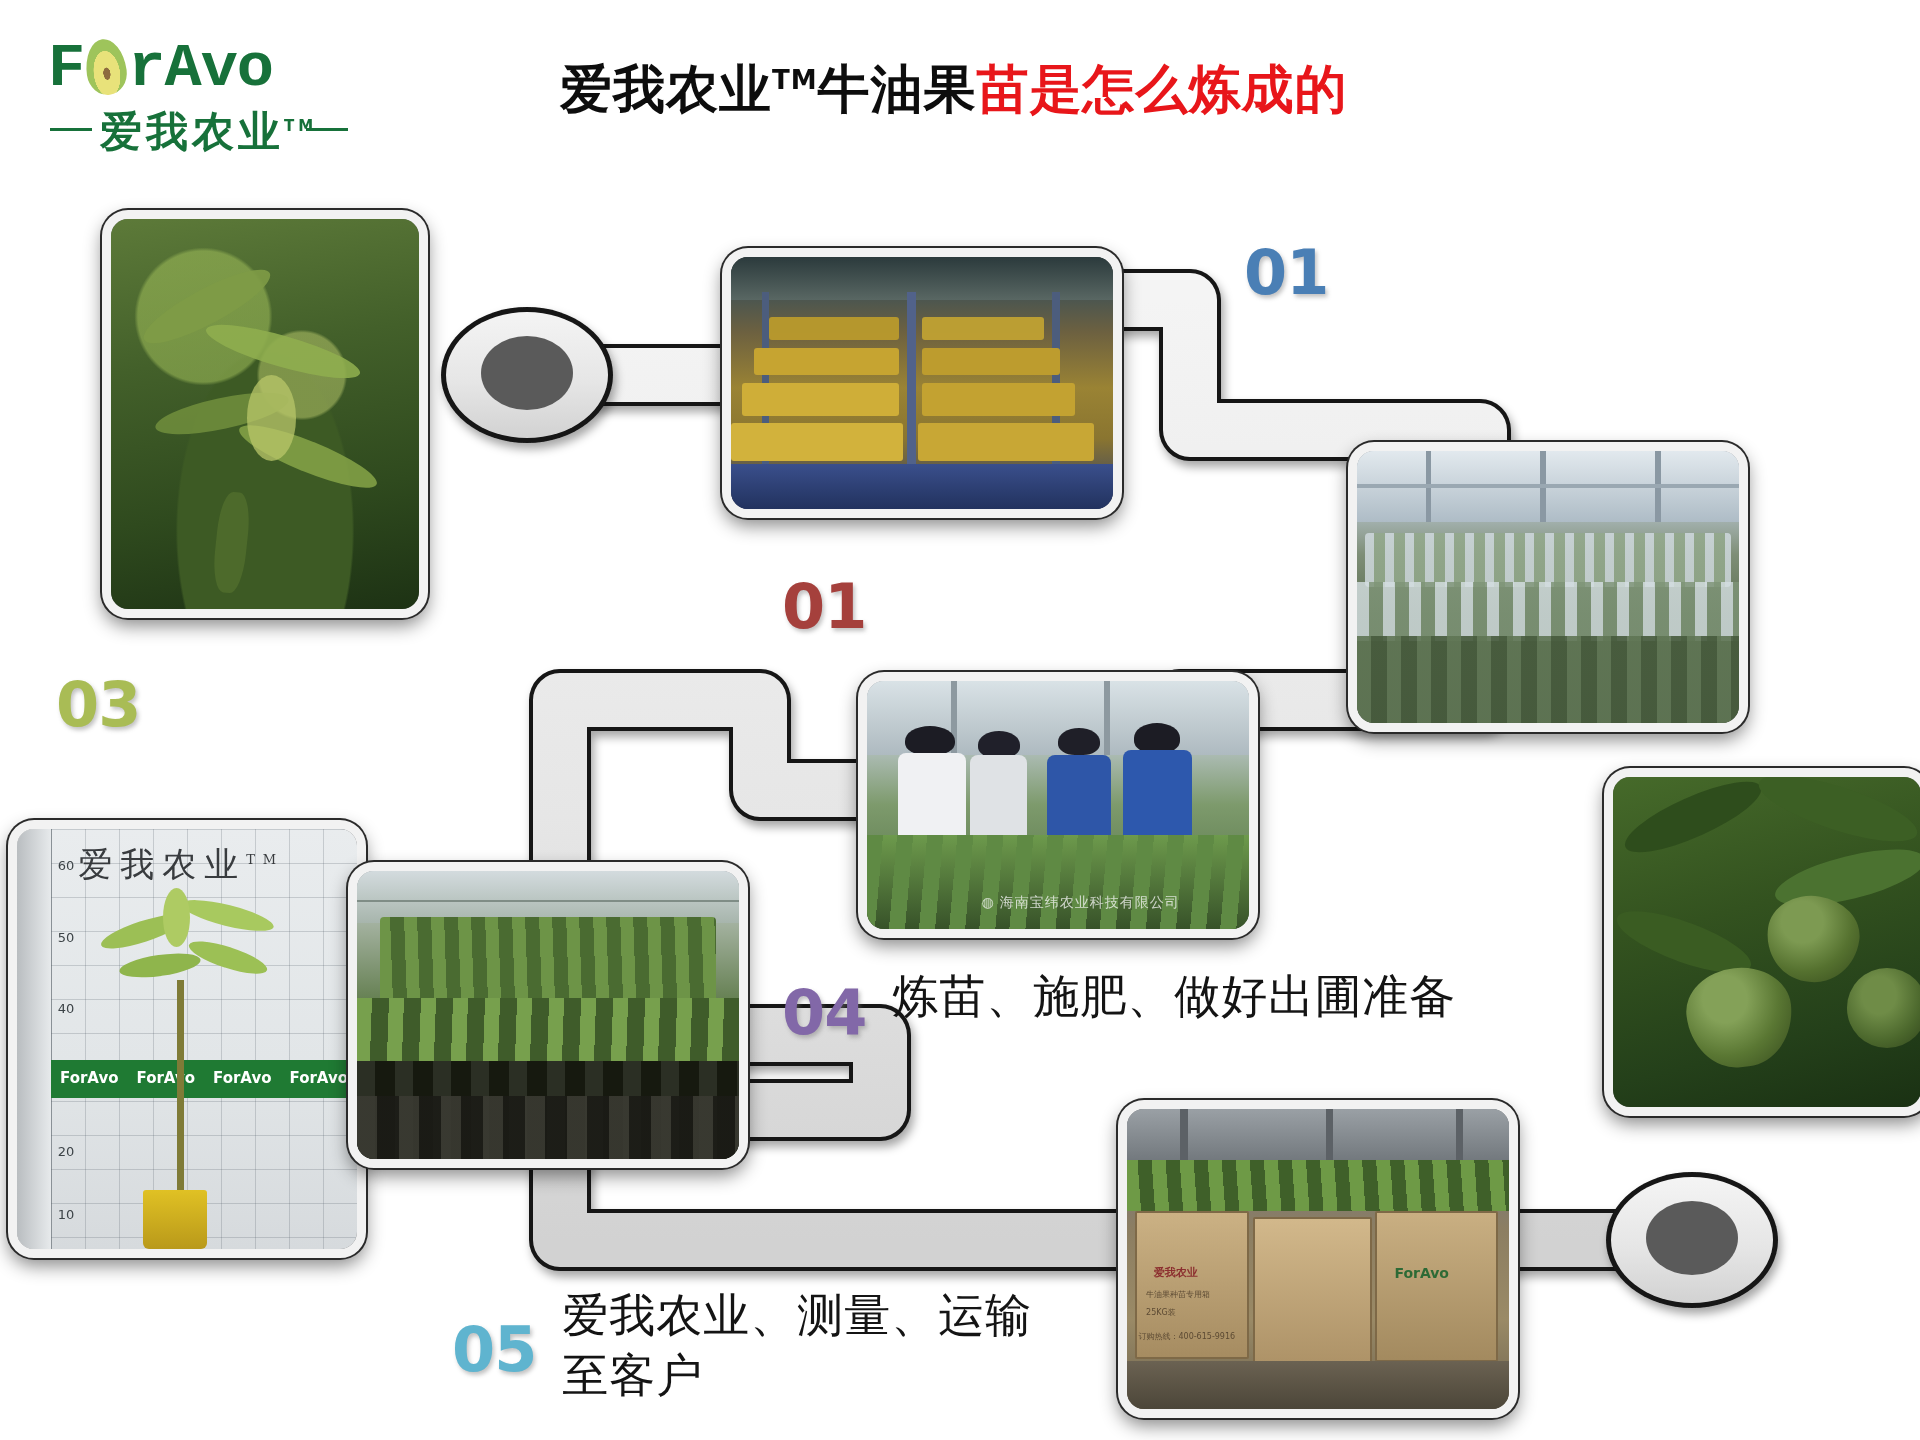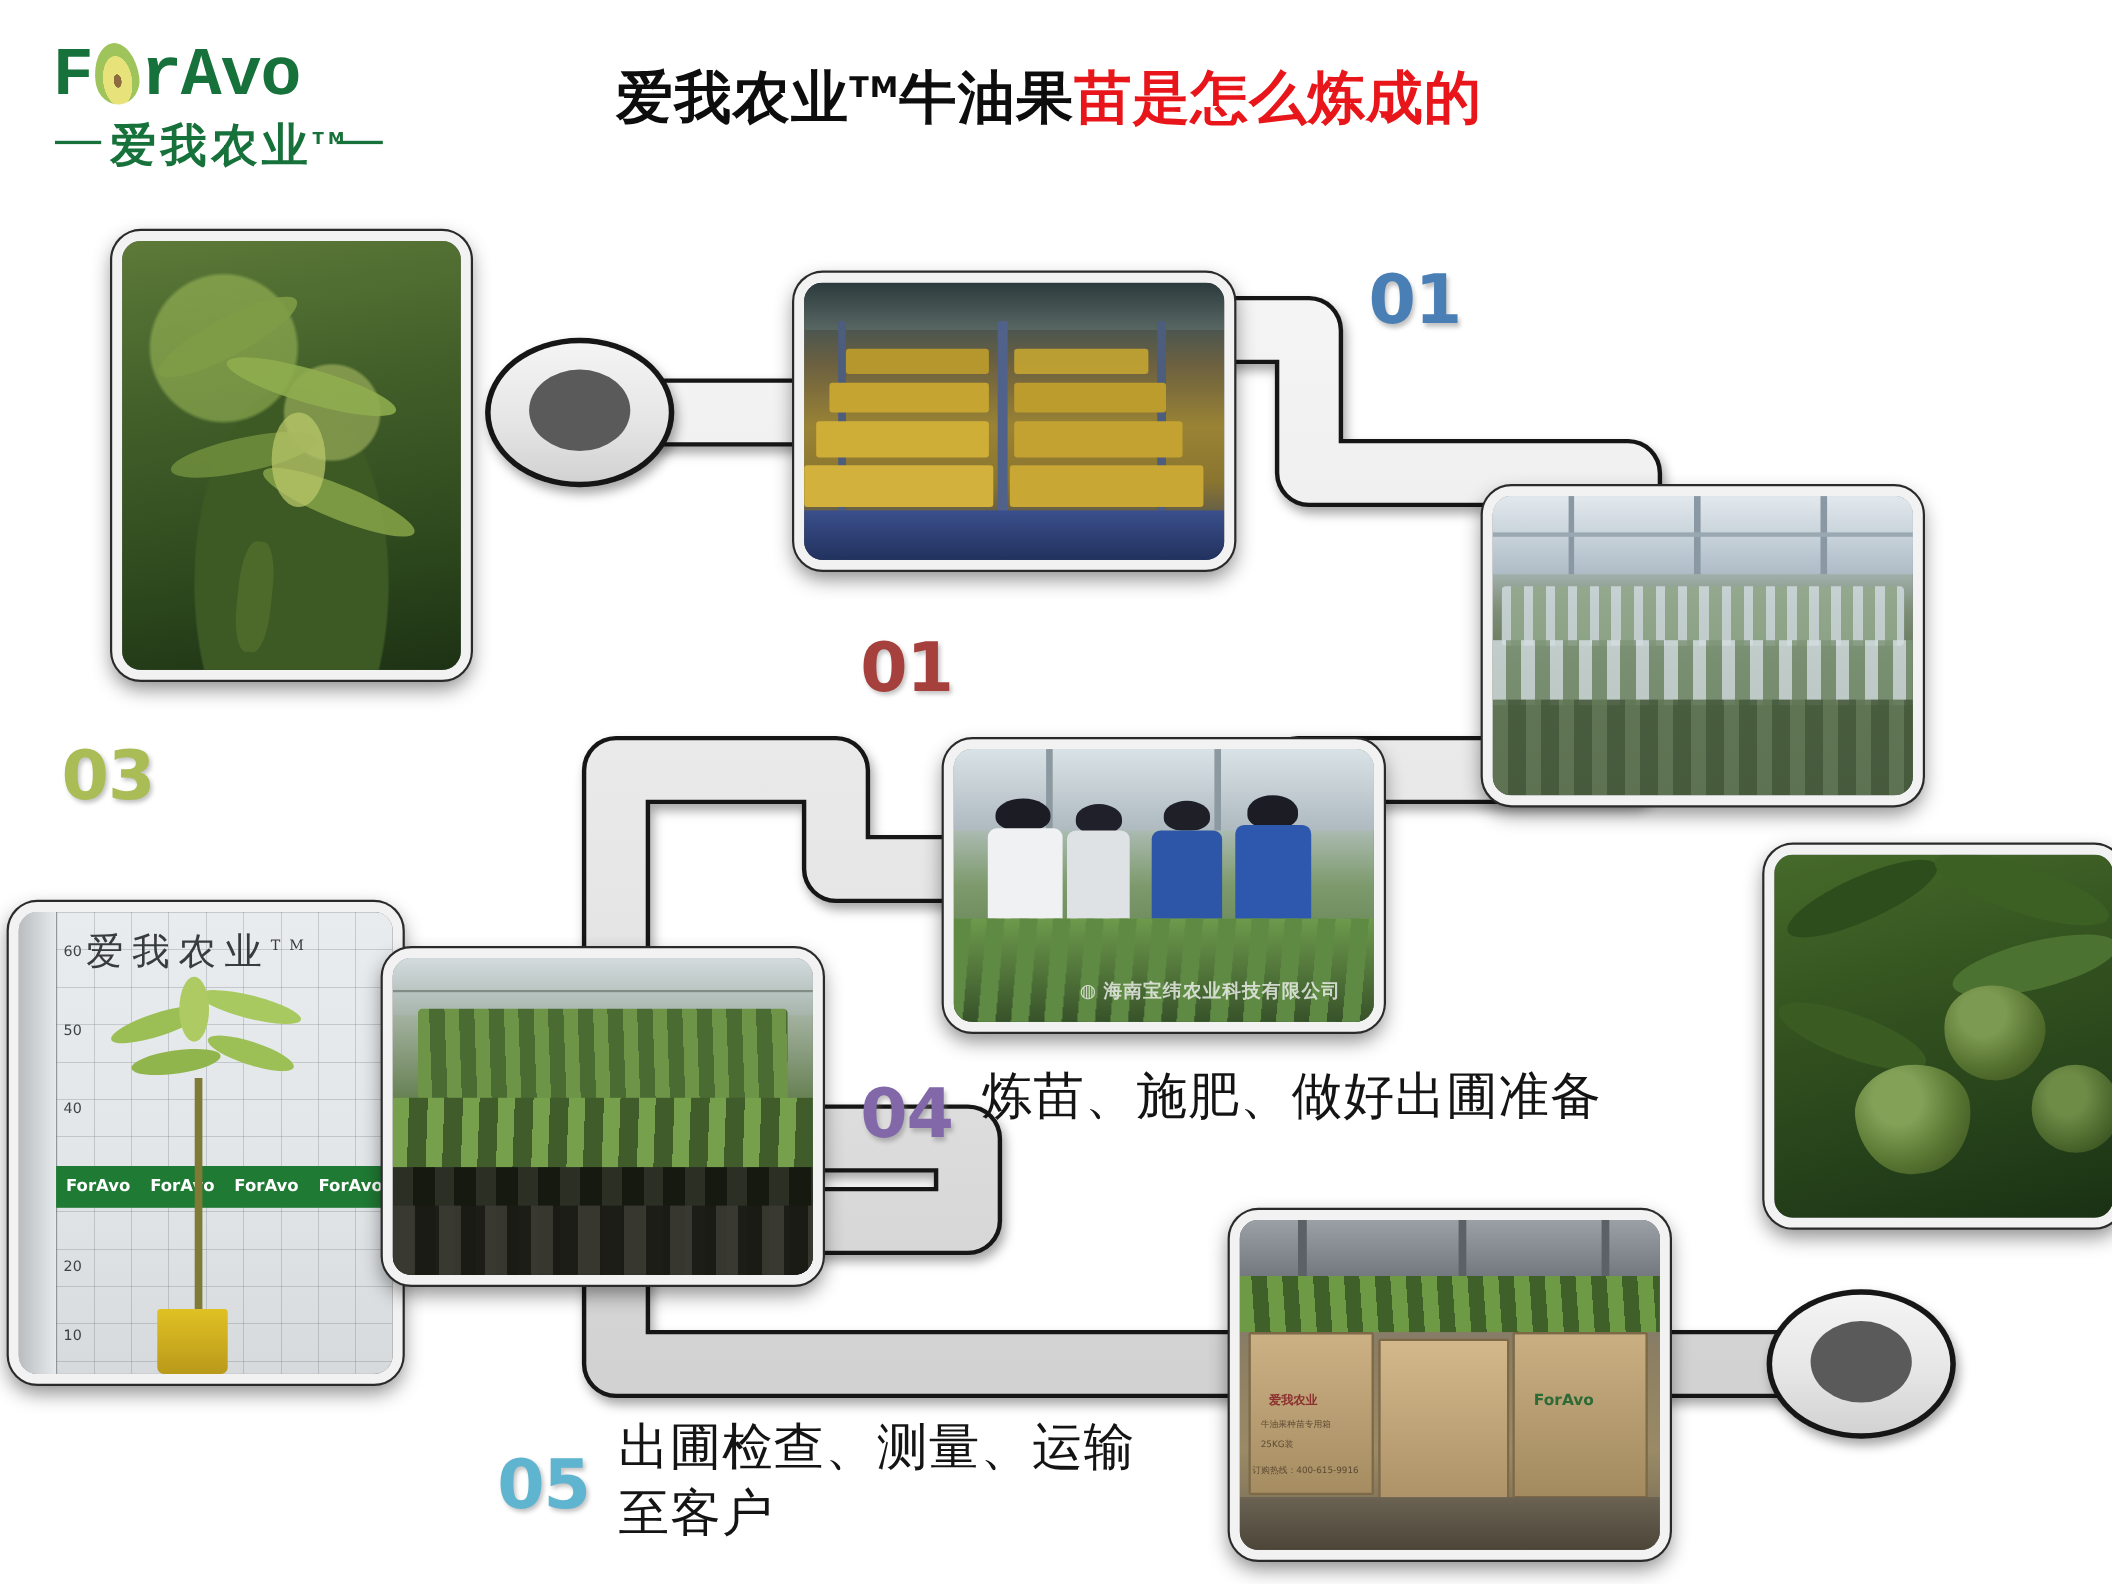--- a/index.html
+++ b/index.html
@@ -325,21 +325,21 @@
     <div class="stripe" style="left:10%; top:18%; width:13%; height:12%; background:#1c1c24; border-radius:50% 50% 40% 40%;"></div>
     <div class="stripe" style="left:8%; top:29%; width:18%; height:38%; background:#f0f1f3; border-radius:8px 8px 0 0;"></div>
     <div class="stripe" style="left:29%; top:20%; width:11%; height:11%; background:#20202a; border-radius:50% 50% 40% 40%;"></div>
     <div class="stripe" style="left:27%; top:30%; width:15%; height:34%; background:#dfe2e5; border-radius:8px 8px 0 0;"></div>
     <div class="stripe" style="left:50%; top:19%; width:11%; height:11%; background:#1f1f28; border-radius:50% 50% 40% 40%;"></div>
     <div class="stripe" style="left:47%; top:30%; width:17%; height:35%; background:#2e56a8; border-radius:8px 8px 0 0;"></div>
     <div class="stripe" style="left:70%; top:17%; width:12%; height:12%; background:#1c1c24; border-radius:50% 50% 40% 40%;"></div>
     <div class="stripe" style="left:67%; top:28%; width:18%; height:37%; background:#2d58ad; border-radius:8px 8px 0 0;"></div>
 
     <div class="stripe" style="left:0; top:62%; width:100%; height:38%; background:repeating-linear-gradient(95deg,#5f8a44 0 16px,#42663000 16px 30px), linear-gradient(180deg,#6d9a4c,#375229);"></div>
-    <div style="position:absolute; left:30%; bottom:7%; font-size:17px; color:rgba(245,245,245,0.78); letter-spacing:1px; white-space:nowrap;font-weight:bold;">◍ 海南宝纬农业科技有限公司</div>
+    <div style="position:absolute; left:30%; bottom:7%; font-size:14px; color:rgba(245,245,245,0.78); letter-spacing:1px; white-space:nowrap;">◍ 海南宝纬农业科技有限公司</div>
   </div>
 </div>
 
 <div class="photo framed" style="left:348px; top:862px; width:382px; height:288px;">
   <div class="inner" style="background: linear-gradient(180deg,#c8d2d6 0%,#9fae9a 20%,#5e7a49 48%,#2c3425 78%,#1d2319 100%);">
     <div class="stripe" style="left:0; top:0; width:100%; height:18%; background:linear-gradient(180deg,#d3dbde,#a7b5ac);"></div>
     <div class="stripe" style="left:0; top:10%; width:100%; height:2px; background:#7f8d86;"></div>
     <div class="stripe" style="left:6%; top:16%; width:88%; height:30%; background:repeating-linear-gradient(88deg,#6d9447 0 13px,#4a6b31 13px 27px); border-radius:4px;"></div>
     <div class="stripe" style="left:0; top:44%; width:100%; height:24%; background:repeating-linear-gradient(92deg,#77a04d 0 15px,#3f5c2a 15px 32px);"></div>
     <div class="stripe" style="left:0; top:66%; width:100%; height:34%; background:repeating-linear-gradient(90deg,#2b2f24 0 18px,#16190f 18px 38px);"></div>
@@ -394,15 +394,15 @@
   <span class="num" style="color:#a9bc55;">03</span>
 </div>
 
 <div class="step" style="left:782px; top:968px;">
   <span class="num" style="color:#8268a8;">04</span>
   <span class="txt">炼苗、施肥、做好出圃准备</span>
 </div>
 
 <div class="step" style="left:452px; top:1285px;">
   <span class="num" style="color:#5fb4cf; margin-top:34px;">05</span>
-  <span class="txt" style="line-height:60px;">出圃检查、测量、运输
+  <span class="txt" style="line-height:60px;">爱我农业、测量、运输
 至客户</span>
 </div>
 
 </body></html>

